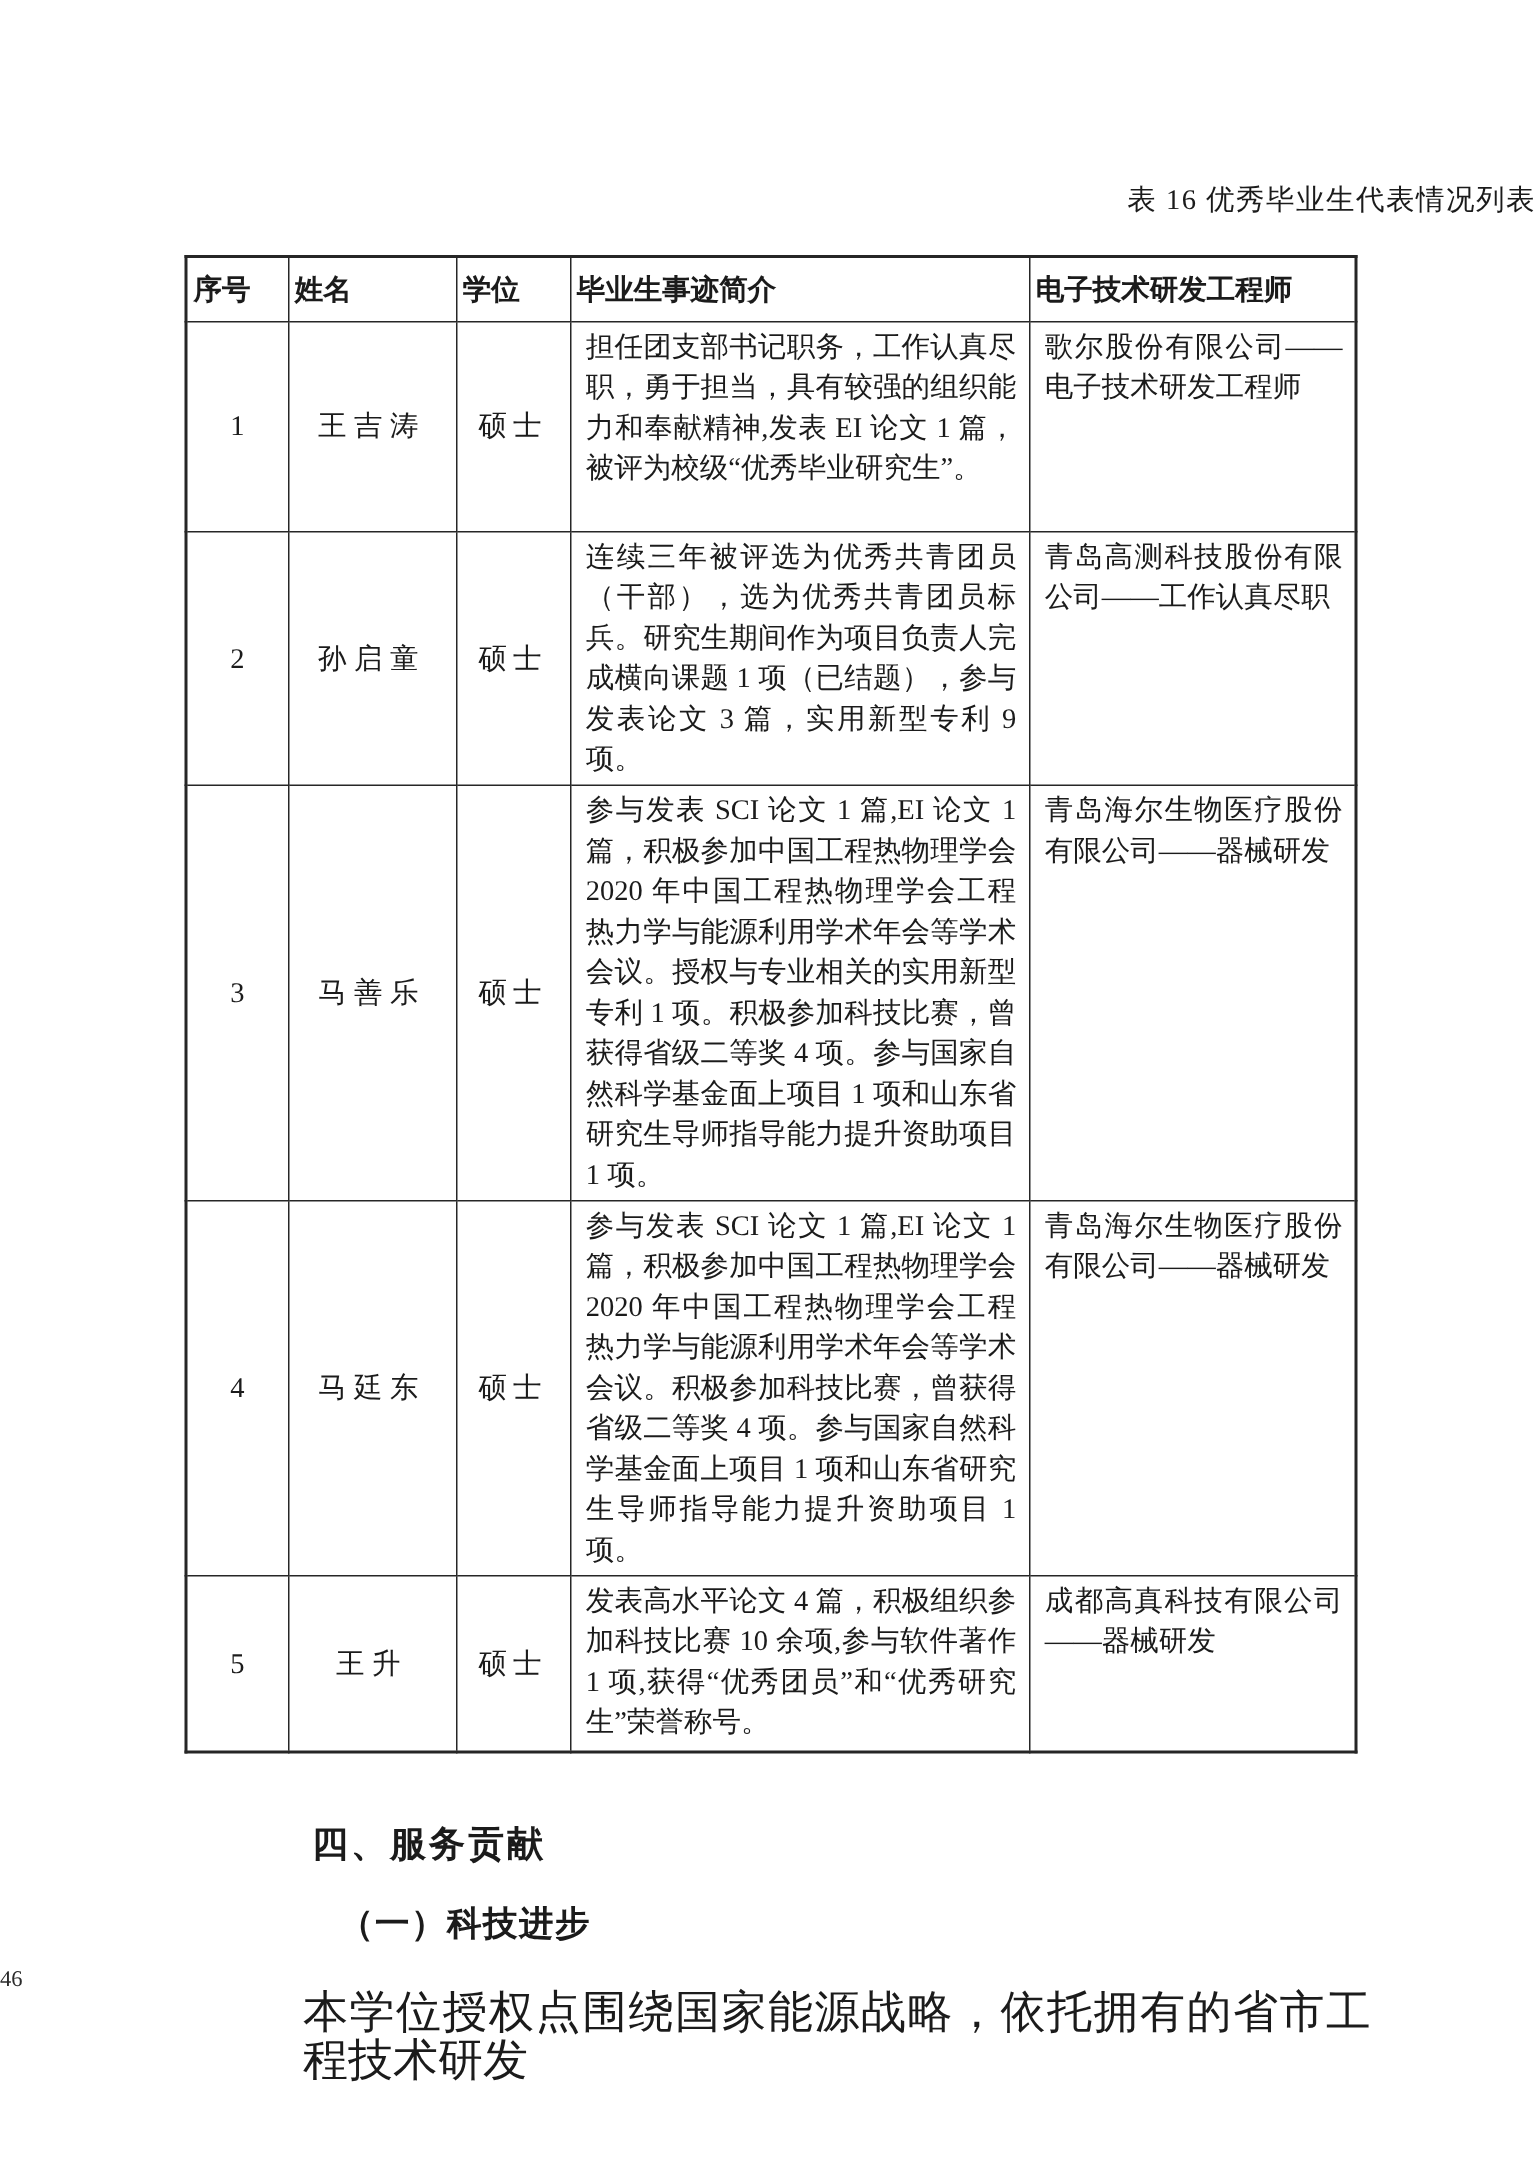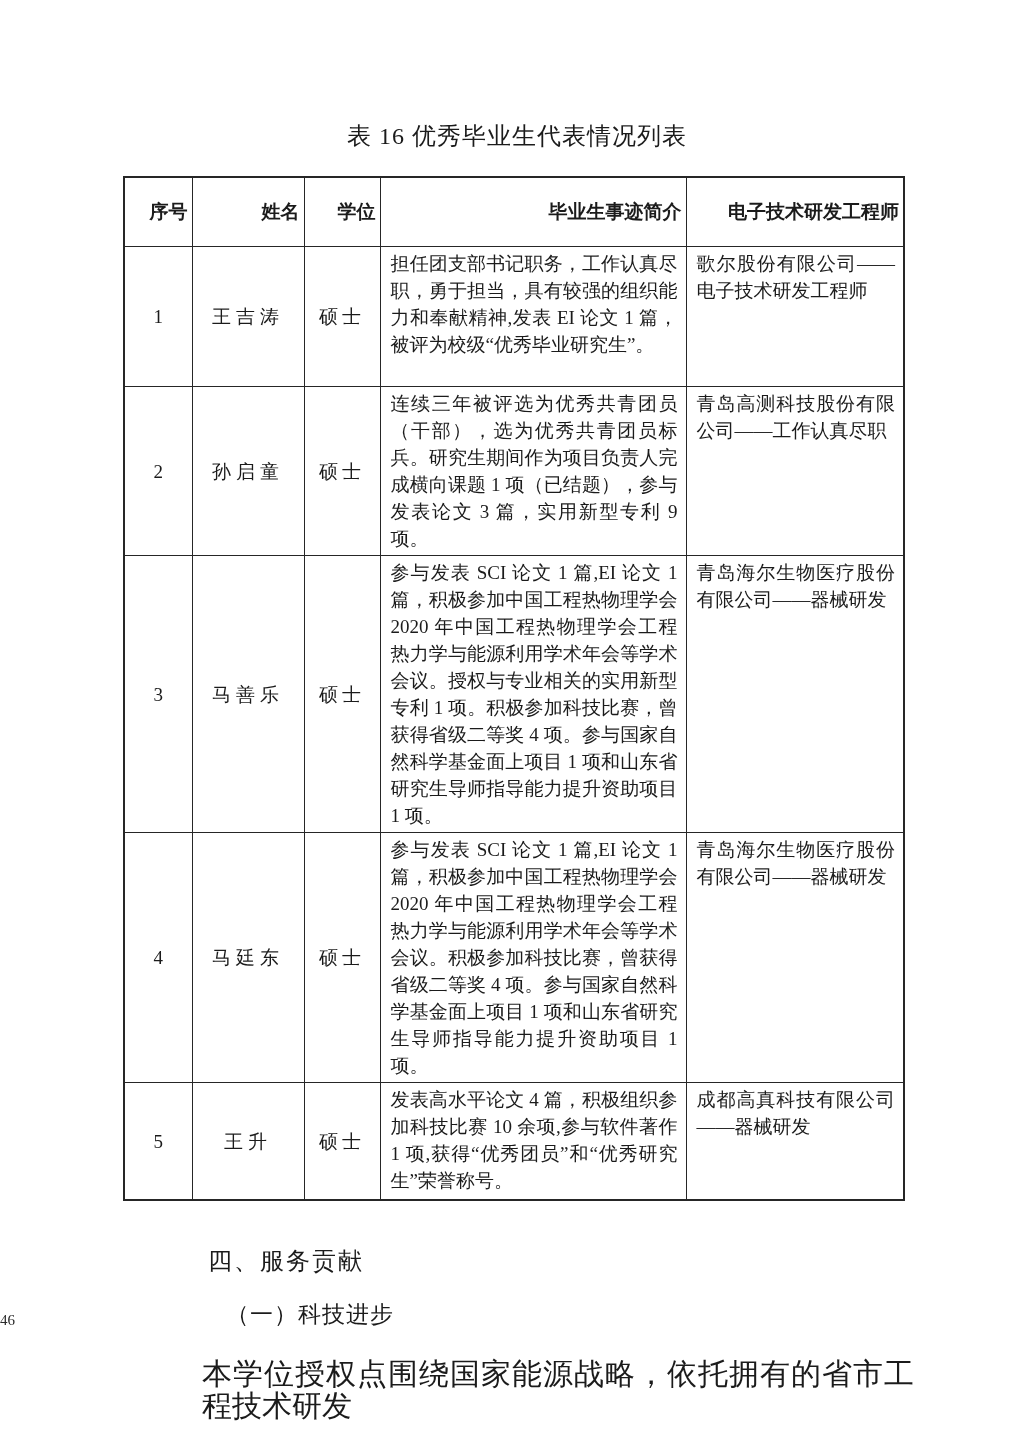--- a/index.html
+++ b/index.html
@@ -6,42 +6,42 @@
   body {
     width:1024px; height:1448px;
     background:#ffffff;
     color:#1b1b1b;
     font-family:"Liberation Serif","DejaVu Serif",serif;
     position:relative;
     overflow:hidden;
   }
   .table-title {
     margin-top:120px;
-    text-align:center;
-    font-size:24px;
+    text-align:right;
+    font-size:19px;
     letter-spacing:1px;
     margin-left:10px;
   }
   table.grad-table {
     border-collapse:collapse;
     table-layout:fixed;
     margin:24px 0 0 123px;
     width:780px;
     border:2px solid #262626;
   }
   .grad-table th, .grad-table td {
     border:1.5px solid #262626;
     font-size:19px;
     padding:2px 8px;
     overflow:hidden;
   }
   .grad-table th {
     font-weight:bold;
-    padding:21px 4px;
-    text-align:right;
+    padding:8px 4px;
+    text-align:left;
     height:26px;
   }
   .grad-table td { line-height:27px; vertical-align:middle; }
   td.c-no, td.c-name, td.c-degree { text-align:center; }
   td.c-name   { letter-spacing:5px;margin-left:44px; }
   td.c-degree { letter-spacing:4px; }
   td.c-intro, td.c-emp {
     vertical-align:top;
     text-align:justify;
     text-justify:inter-character;
@@ -49,28 +49,28 @@
     margin-left:24px;
   }
   tr.r1 td { height:133px; }
   tr.r2 td { height:156px; }
   tr.r3 td { height:270px; }
   tr.r4 td { height:240px; }
   tr.r5 td { height:110px; }
   .sec-heading {
     margin:44px 0 0 208px;
     font-family:"Liberation Sans","DejaVu Sans",sans-serif;
-    font-weight:normal;
+    font-weight:bold;
     font-size:24px;
     letter-spacing:2px;
   }
   .sub-heading {
     margin:22px 0 0 226px;
     font-size:23px;
-    font-weight:400;
+    font-weight:700;
     letter-spacing:1px;
   }
   .body-paragraph {
     margin:28px 110px 0 202px;
     font-size:30px;
     line-height:32px;
     text-align:justify;
     text-justify:inter-character;
   }
   .page-number {

